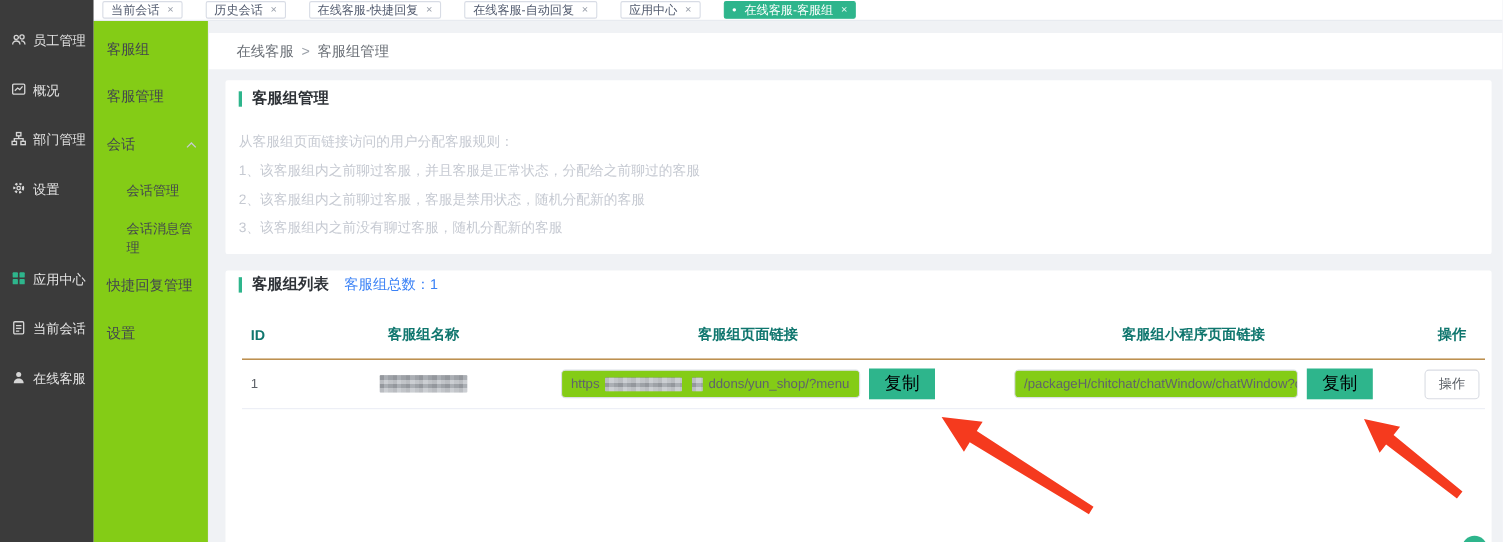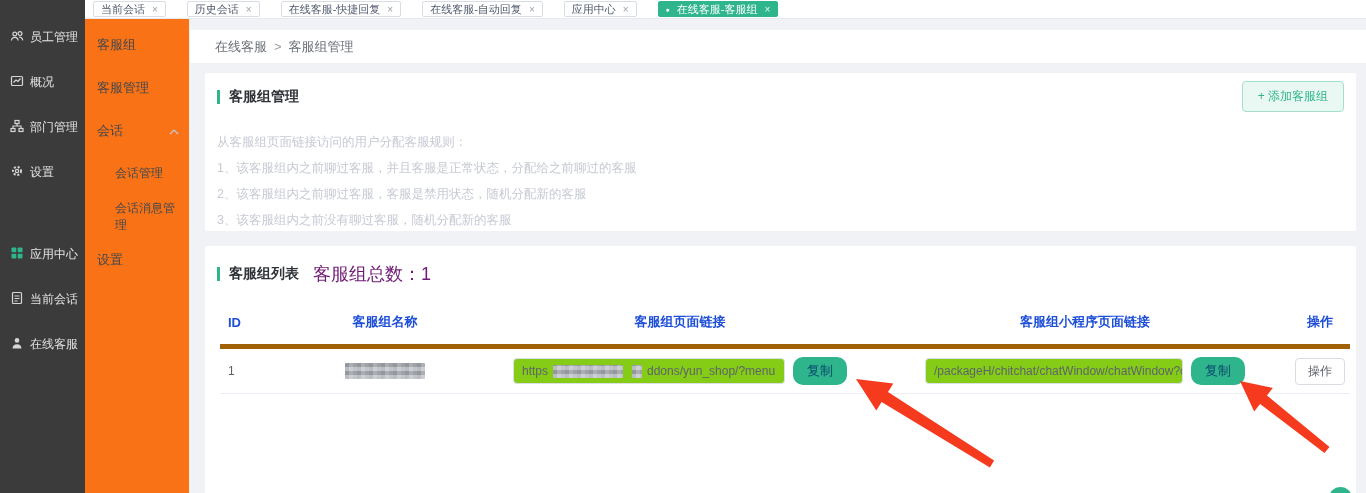--- a/index.html
+++ b/index.html
@@ -22,63 +22,63 @@
   .tab { display:inline-flex; align-items:center; gap:7px; height:16px; padding:0 7px;
     border:1px solid #d8dce5; background:#fff; font-size:11px; color:#515a6e;
     border-radius:2px; cursor:pointer; white-space:nowrap; }
   .tab .x { color:#9aa0ab; font-size:10px; cursor:pointer; }
   .tab.active { background:#2eb58c; border-color:#2eb58c; color:#fff; }
   .tab.active .x { color:#dff7ee; }
   .tab .dot { font-size:7px; line-height:1; }
 
   
   .menu-sidebar { position:absolute; left:85px; top:19px; width:105px; bottom:0;
-    background:#f97316; border-right:1px solid #ededf1; z-index:1; padding-top:4px; }
+    background:#84cc16; border-right:1px solid #ededf1; z-index:1; padding-top:4px; }
   .menu-item { height:43px; display:flex; align-items:center; padding-left:12px;
     padding-right:10px; font-size:13px; color:#43474e; cursor:pointer; }
   .menu-item.sub { padding-left:30px; font-size:12px; }
   .menu-item .caret { margin-left:auto; }
 
   
   .content { position:absolute; left:190px; top:19px; right:0; bottom:0;
     background:#f0f2f5; overflow:hidden; }
   .breadcrumb-bar { margin-top:11px; height:33px; background:#fff; display:flex;
     align-items:center; padding-left:25px; font-size:13px; color:#6b7077; }
   .breadcrumb-bar .sep { margin:0 7px; color:#9aa0a8; }
 
   .card { background:#fff; margin:10px 10px 0 15px; border-radius:2px; position:relative; }
   .card-manage { height:158px; }
   .card-list  { height:340px; margin-top:15px; }
 
   .panel-head { display:flex; align-items:center; padding:8px 12px 0 12px; }
-  .card-list .panel-head { padding-top:16px; }
+  .card-list .panel-head { padding-top:4px; }
   .sec-title { display:flex; align-items:center; gap:9px; font-size:14px;
     font-weight:bold; color:#2f3338; }
   .green-bar { width:3px; height:14px; background:#2eb58c; }
-  .total-label { margin-left:14px; font-size:18px; color:#701a75; }
+  .total-label { margin-left:14px; font-size:13px; color:#3b82f6; }
   .add-btn { margin-left:auto; background:#e9f8f2; border:1px solid #a5dfcc;
     color:#2eb58c; font-size:12px; padding:6px 15px; border-radius:4px; cursor:pointer; }
 
   .rules { margin-top:17px; padding:0 12px; font-size:12.5px; color:#c6cad2;
     line-height:26px; }
 
   table { width:calc(100% - 21px); margin:16px 6px 0 15px; border-collapse:collapse;
     table-layout:fixed; }
-  th { font-size:13px; color:#1d4ed8; font-weight:bold; padding:11px 0 13px;
-    border-bottom:5px solid #a16207; text-align:center; }
+  th { font-size:13px; color:#0f766e; font-weight:bold; padding:11px 0 13px;
+    border-bottom:1px solid #a16207; text-align:center; }
   td { border-bottom:1px solid #ebeef5; padding:8px 0; text-align:center;
     font-size:12px; color:#5b6067; height:44px; }
   th.col-id, td.col-id { text-align:left; padding-left:8px; }
   .link-wrap { display:flex; align-items:center; justify-content:center; gap:8px; }
   .fake-input { height:26px; border:1px solid #dcdfe6; border-radius:4px; background:#84cc16;
     padding:0 8px; font-size:12px; color:#5f646b; white-space:nowrap; overflow:hidden;
     text-align:left; display:flex; align-items:center; gap:3px; cursor:text; }
   .fi-page { width:272px; } .fi-mini { width:258px; }
-  .copy-btn { height:28px; padding:0 14px; background:#2eb58c; color:#0c4a6e; border:none;
-    border-radius:10px; font-size:13px; cursor:pointer; flex:none; }
+  .copy-btn { height:28px; padding:0 14px; background:#2eb58c; color:#000000; border:none;
+    border-radius:0; font-size:16px; cursor:pointer; flex:none; }
   .action-btn { height:27px; padding:0 12px; background:#fff; border:1px solid #d9dce3;
     border-radius:4px; font-size:12px; color:#5a5f66; cursor:pointer; }
 
   .mosaic { display:inline-block; height:13px; border-radius:1px; flex:none;
     background-image:
       repeating-linear-gradient(0deg, rgba(255,255,255,.28) 0 4px, rgba(0,0,0,.07) 4px 8px),
       repeating-linear-gradient(90deg, #9fa3a9 0 4px, #b8bcc2 4px 8px, #aaaeb4 8px 12px); }
   .m-long { width:70px; margin-left:2px; } .m-short { width:10px; margin:0 2px 0 6px; }
   .name-blur { width:80px; height:16px; vertical-align:middle; }
 
@@ -183,37 +183,37 @@
     <div class="menu-item">客服组</div>
     <div class="menu-item">客服管理</div>
     <div class="menu-item">
       <span>会话</span>
       <span class="caret"><svg width="10" height="6" viewBox="0 0 10 6">
             <polyline points="1,5 5,1 9,5" fill="none" stroke="#c6cad2" stroke-width="1.2"></polyline>
           </svg></span>
     </div>
     <div class="menu-item sub">会话管理</div>
     <div class="menu-item sub">会话消息管理</div>
+    <div class="menu-item">快捷回复管理</div>
     <div class="menu-item">设置</div>
   </aside>
 
   <main class="content">
     <div class="breadcrumb-bar">
       <span>在线客服</span>
       <span class="sep">&gt;</span>
       <span>客服组管理</span>
     </div>
 
     <section class="card card-manage">
       <div class="panel-head">
         <div class="sec-title">
           <span class="green-bar"></span>
           <span>客服组管理</span>
         </div>
-        <button class="add-btn">+ 添加客服组</button>
       </div>
       <div class="rules">
         <div>从客服组页面链接访问的用户分配客服规则：</div>
         <div>1、该客服组内之前聊过客服，并且客服是正常状态，分配给之前聊过的客服</div>
         <div>2、该客服组内之前聊过客服，客服是禁用状态，随机分配新的客服</div>
         <div>3、该客服组内之前没有聊过客服，随机分配新的客服</div>
       </div>
     </section>
 
     <section class="card card-list">

